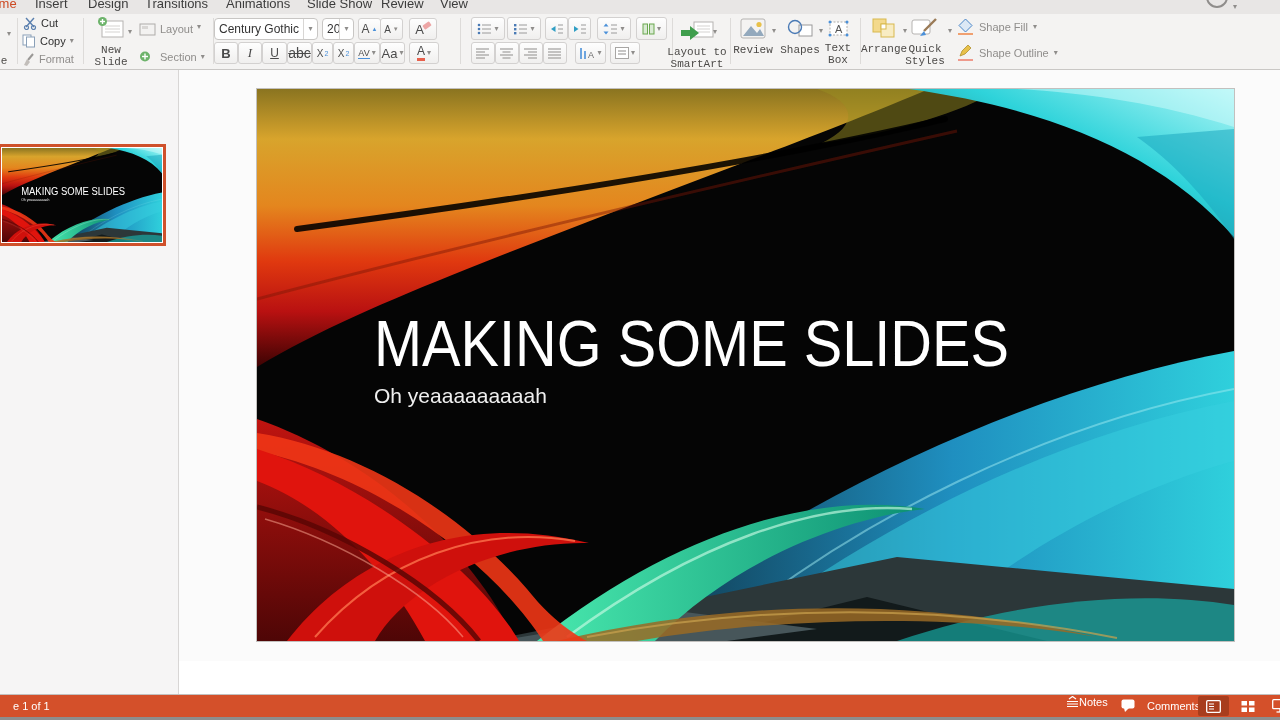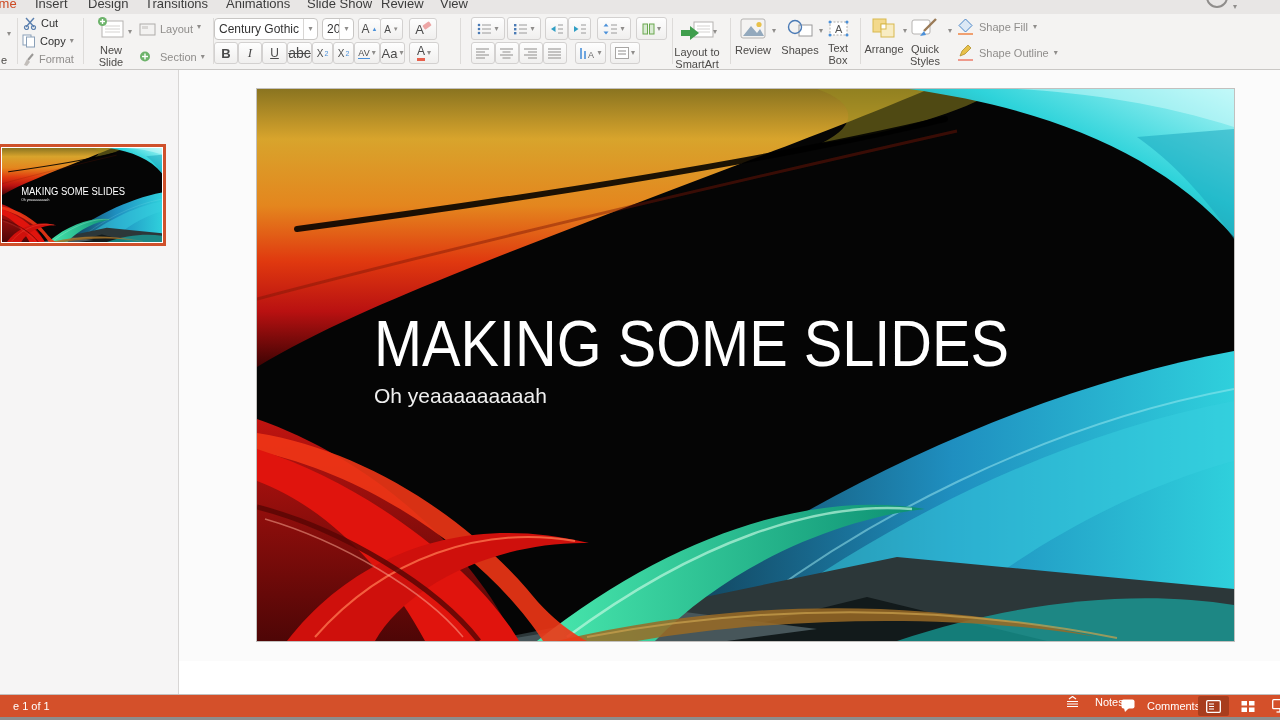--- a/index.html
+++ b/index.html
@@ -15,21 +15,21 @@
           border-bottom:1px solid #c9c7c5;box-sizing:border-box;overflow:hidden;}
   .gdiv{position:absolute;top:4px;height:46px;width:1px;background:#dddbd9;}
   .rlbl{font-size:11px;color:#4c4a48;white-space:nowrap;}
   .caret{font-size:8px;color:#8f8d8b;line-height:8px;}
   .btn{position:absolute;border:1px solid #d3d1d0;background:linear-gradient(#fefefe,#f0efee);
        border-radius:3px;box-sizing:border-box;display:flex;align-items:center;justify-content:center;gap:2px;}
   .combo{position:absolute;height:22px;border:1px solid #c8c6c4;background:#fff;border-radius:4px;
          box-sizing:border-box;display:flex;align-items:center;font-size:12px;color:#333;}
   .combo .txt{padding:0 4px;flex:1;overflow:hidden;white-space:nowrap;}
   .combo .cseg{width:13px;align-self:stretch;border-left:1px solid #d8d6d4;display:flex;align-items:center;justify-content:center;}
-  .ctr{line-height:12px;}
+  .ctr{line-height:12px;font-family:Liberation Mono, monospace;}
   .glyph{font-size:12px;color:#4a4a4a;}
   
   .sidebar{position:absolute;left:0;top:70px;width:178px;height:624px;background:#f6f5f5;}
   .vdiv{position:absolute;left:178px;top:70px;width:1px;height:624px;background:#d8d6d5;}
   .editor{position:absolute;left:179px;top:70px;width:1101px;height:591px;background:#fbfbfb;}
   .slide{position:absolute;left:77px;top:18px;width:977px;height:552px;background:#000;
          border:1px solid #c2c0be;box-sizing:content-box;}
   .slide svg,.thumbArt svg{display:block;width:100%;height:100%;}
   .thumb{position:absolute;left:-2px;top:74px;width:160px;height:94px;border:3px solid #cf512b;
          background:#fff;padding:1px;}
@@ -508,21 +508,21 @@
         <text x="117" y="314" font-size="21" fill="#efefef" style="font-family:'Liberation Sans',sans-serif">Oh yeaaaaaaaaah</text>
       </svg>
     </div>
   </div>
 
 
   <div class="statusline"></div>
   <div class="statusbar">
     <span class="slbl abs" style="left:13px;top:5px">e 1 of 1</span>
 
-    <div class="abs" style="left:1066px;top:1px;display:flex;align-items:flex-end;gap:16px">
+    <div class="abs" style="left:1066px;top:1px;display:flex;align-items:flex-end;gap:0">
       <svg width="13" height="12">
         <polyline points="3,3 6.5,0.5 10,3" fill="none" stroke="#fff" stroke-width="1.2"></polyline>
         <line x1="1" y1="5.5" x2="12" y2="5.5" stroke="#fff"></line>
         <line x1="1" y1="8" x2="12" y2="8" stroke="#fff"></line>
         <line x1="1" y1="10.5" x2="12" y2="10.5" stroke="#fff"></line>
       </svg>
       <span class="slbl">Notes</span>
     </div>
 
     <div class="abs" style="left:1121px;top:4px;display:flex;align-items:center;gap:12px">

